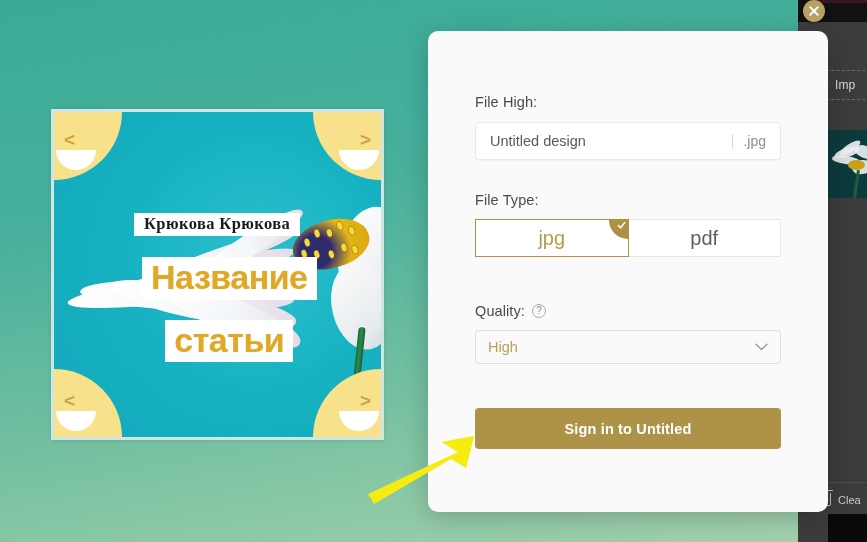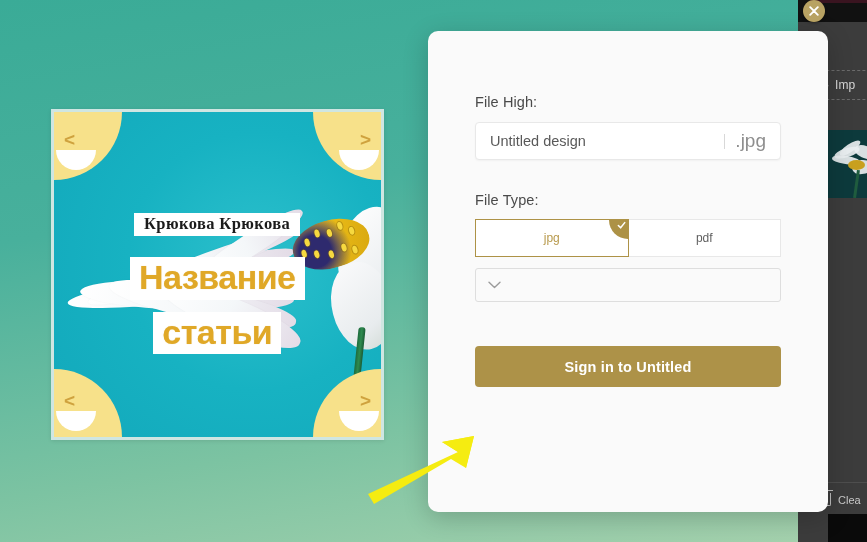--- a/index.html
+++ b/index.html
@@ -231,39 +231,39 @@
     font-family: "Liberation Serif", serif;
     font-size: 16.5px;
     font-weight: 700;
     color: #1b1b1b;
     letter-spacing: .4px;
     white-space: nowrap;
     z-index: 5;
   }
   #design-title {
     position: absolute;
-    left: 76px; top: 145px;
+    left: 88px; top: 145px;
     z-index: 5;
     display: flex;
     flex-direction: column;
     align-items: center;
   }
   .title-line {
     background: #ffffff;
     color: #e0a827;
     font-family: "Liberation Sans", sans-serif;
     font-weight: 700;
     font-size: 34px;
     line-height: 1.02;
     padding: 3px 9px 5px 9px;
     white-space: nowrap;
     letter-spacing: -0.5px;
     text-shadow: 0 0 1px rgba(200,150,20,.35);
   }
-  .title-line.second { margin-top: 12px; }
+  .title-line.second { margin-top: 20px; }
 
   
   #annotation-arrow {
     position: absolute;
     left: 362px; top: 428px;
     width: 116px; height: 80px;
     z-index: 45;
     pointer-events: none;
   }
 
@@ -304,37 +304,37 @@
     font-size: 14.5px;
     color: #595959;
     min-width: 0;
   }
   #filename-divider {
     width: 1px; height: 15px;
     background: #d8d8d8;
     margin: 0 10px 0 4px;
   }
   #filename-ext {
-    font-size: 19px;
+    font-size: 14px;
     color: #8e8e8e;
   }
 
   #filetype-label { display: block; margin-top: 32px; }
 
   #filetype-group {
     margin-top: 11px;
     display: flex;
     height: 38px;
   }
   .filetype-btn {
     flex: 1;
     background: #ffffff;
     border: 1px solid #e8e8e8;
     display: flex; align-items: center; justify-content: center;
-    font-size: 12px;
+    font-size: 20px;
     color: #5f5f5f;
     position: relative;
     cursor: pointer;
     margin-left: -1px;
     text-align: center;
   }
   .filetype-btn:first-child { margin-left: 0; }
   .filetype-btn.selected {
     border: 1px solid #ad9246;
     color: #b89a4d;
@@ -515,22 +515,27 @@
           <svg width="9" height="9" viewBox="0 0 10 10">
             <path d="M1.5 5 L4 7.6 L8.6 1.8" stroke="#ffffff" stroke-width="1.7" fill="none" stroke-linecap="round" stroke-linejoin="round"></path>
           </svg>
         </span>
       </div>
       <div class="filetype-btn">
         <span>pdf</span>
       </div>
     </div>
 
+    <div id="quality-label-row">
+      <span class="field-label">Quality:</span>
+      <span id="quality-help-icon">?</span>
+    </div>
 
     <div id="quality-select">
+      <span id="quality-value">High</span>
       <span id="quality-chevron">
         <svg width="13" height="8" viewBox="0 0 13 8">
           <path d="M1 1.3 L6.5 6.5 L12 1.3" stroke="#9b9b9b" stroke-width="1.4" fill="none" stroke-linecap="round" stroke-linejoin="round"></path>
         </svg>
       </span>
     </div>
 
     <button id="signin-button">
       <span>Sign in to Untitled</span>
     </button>

